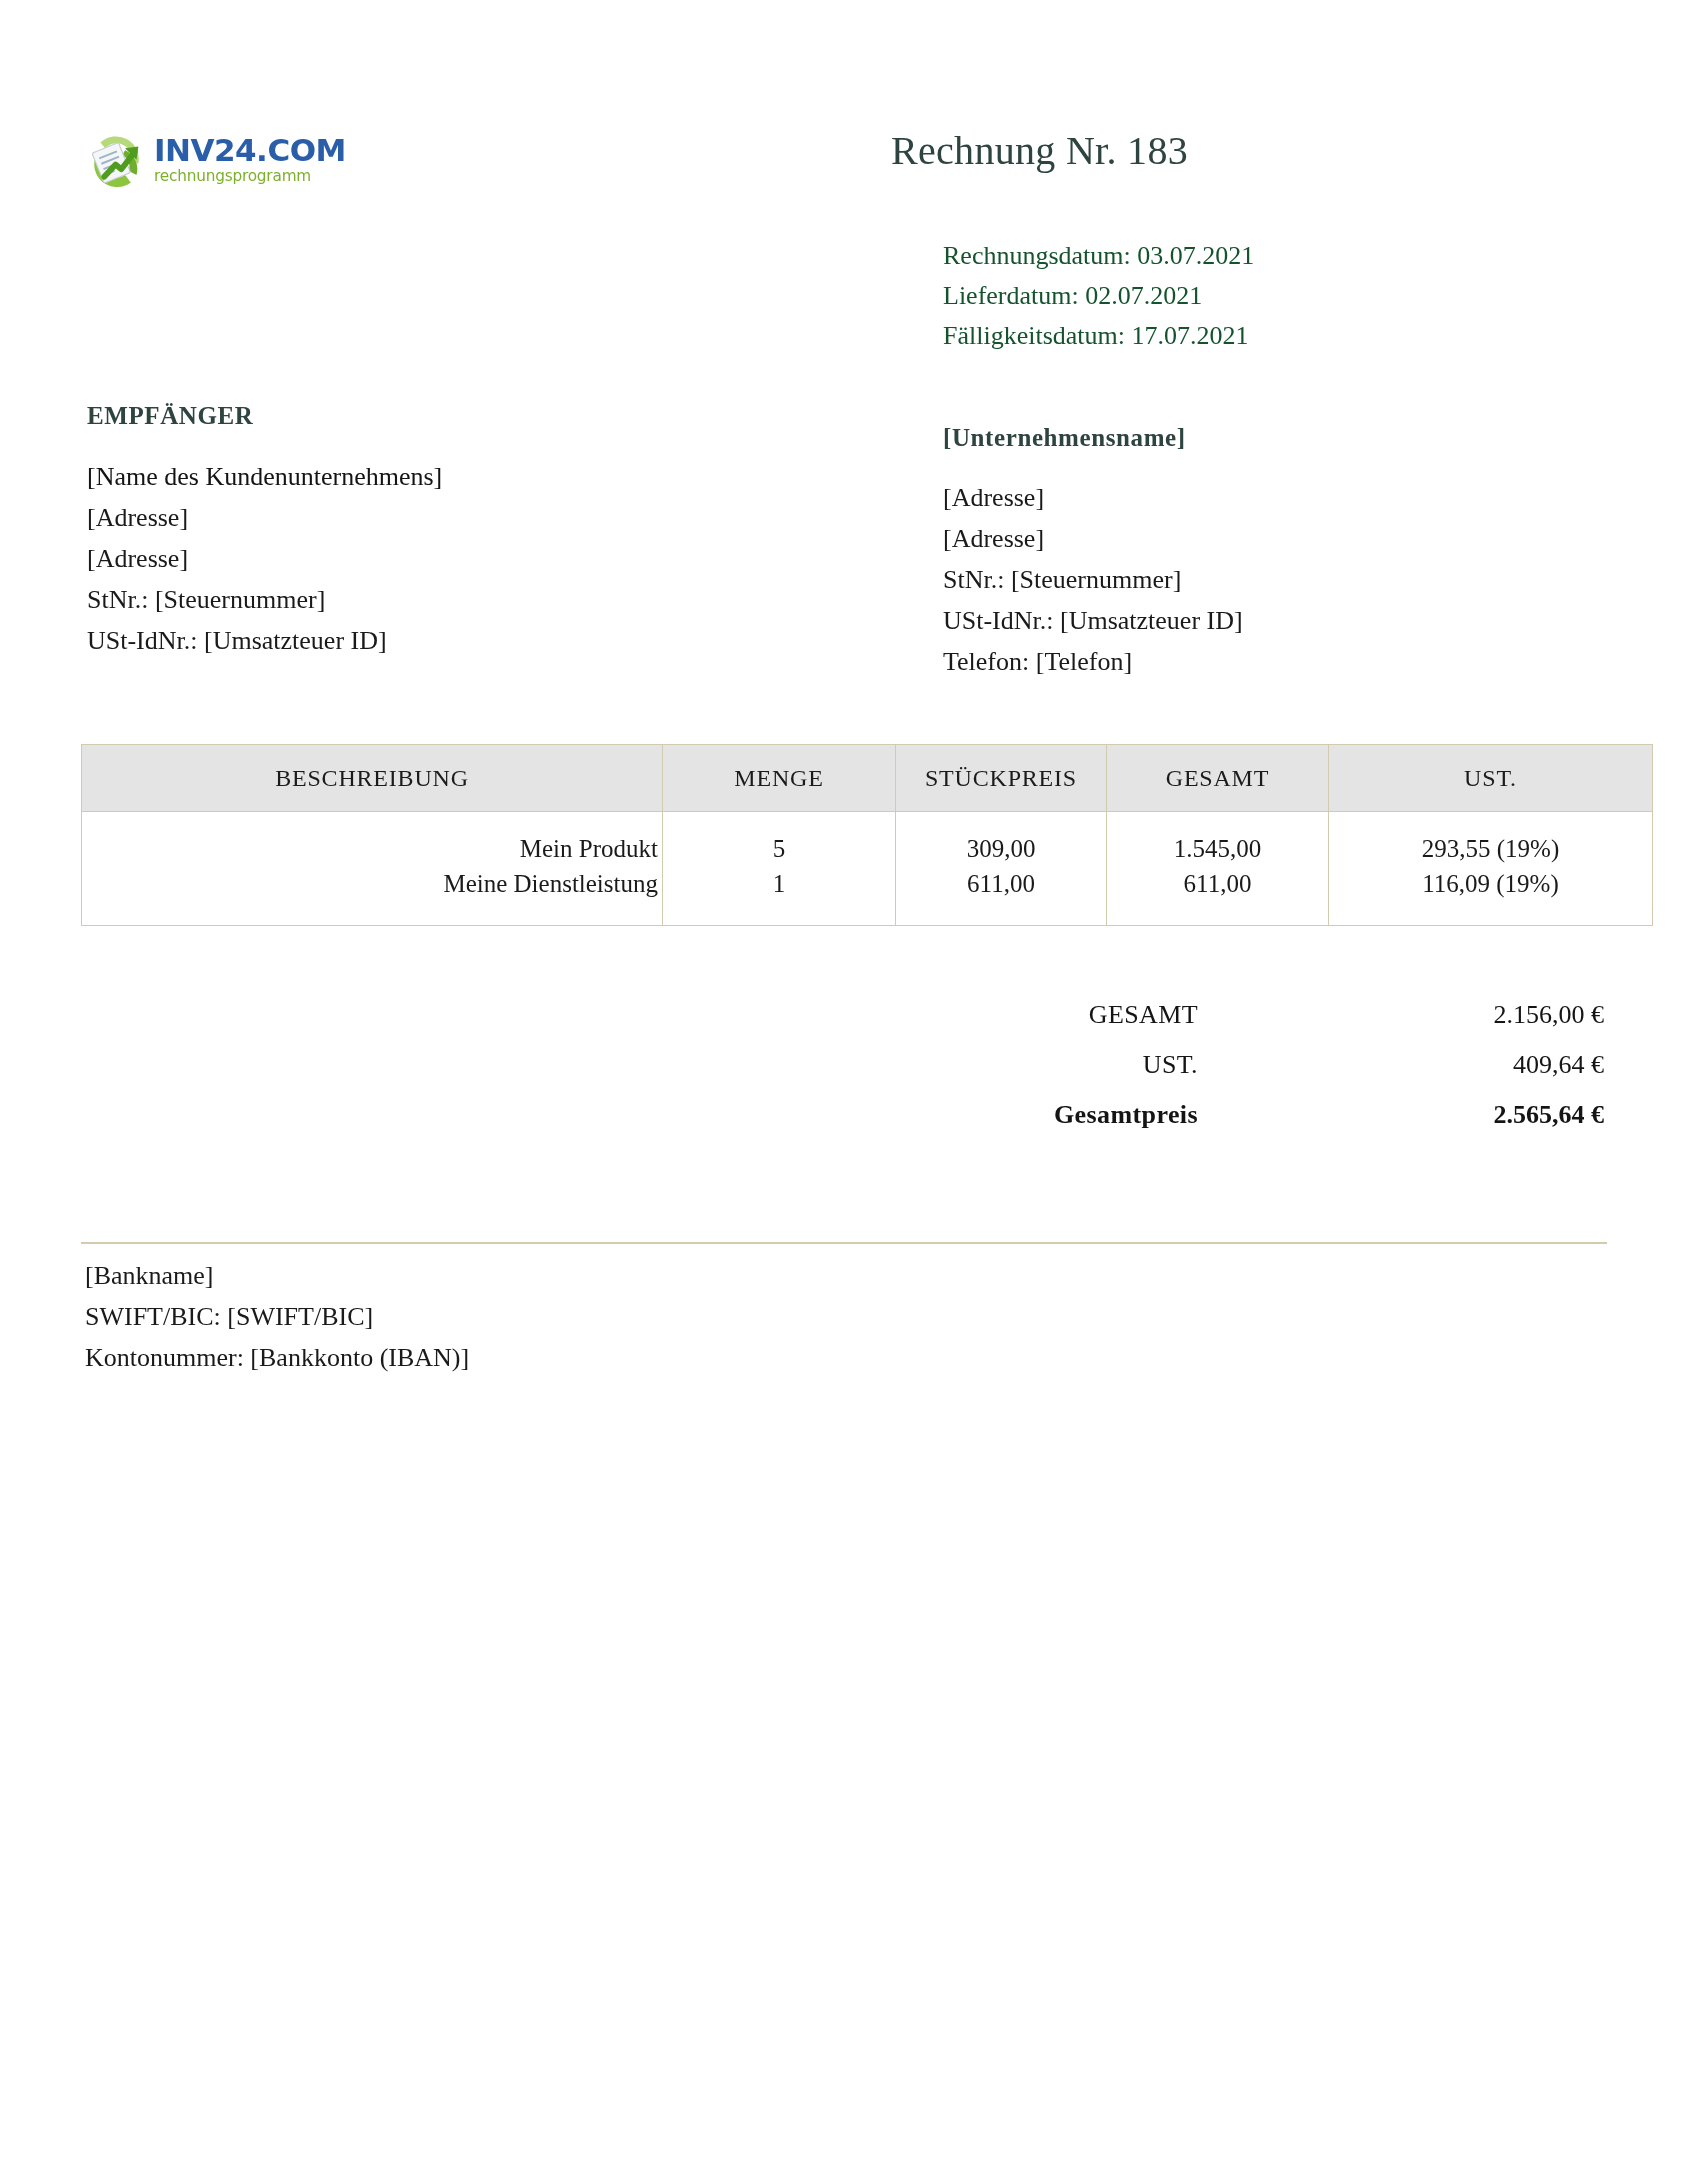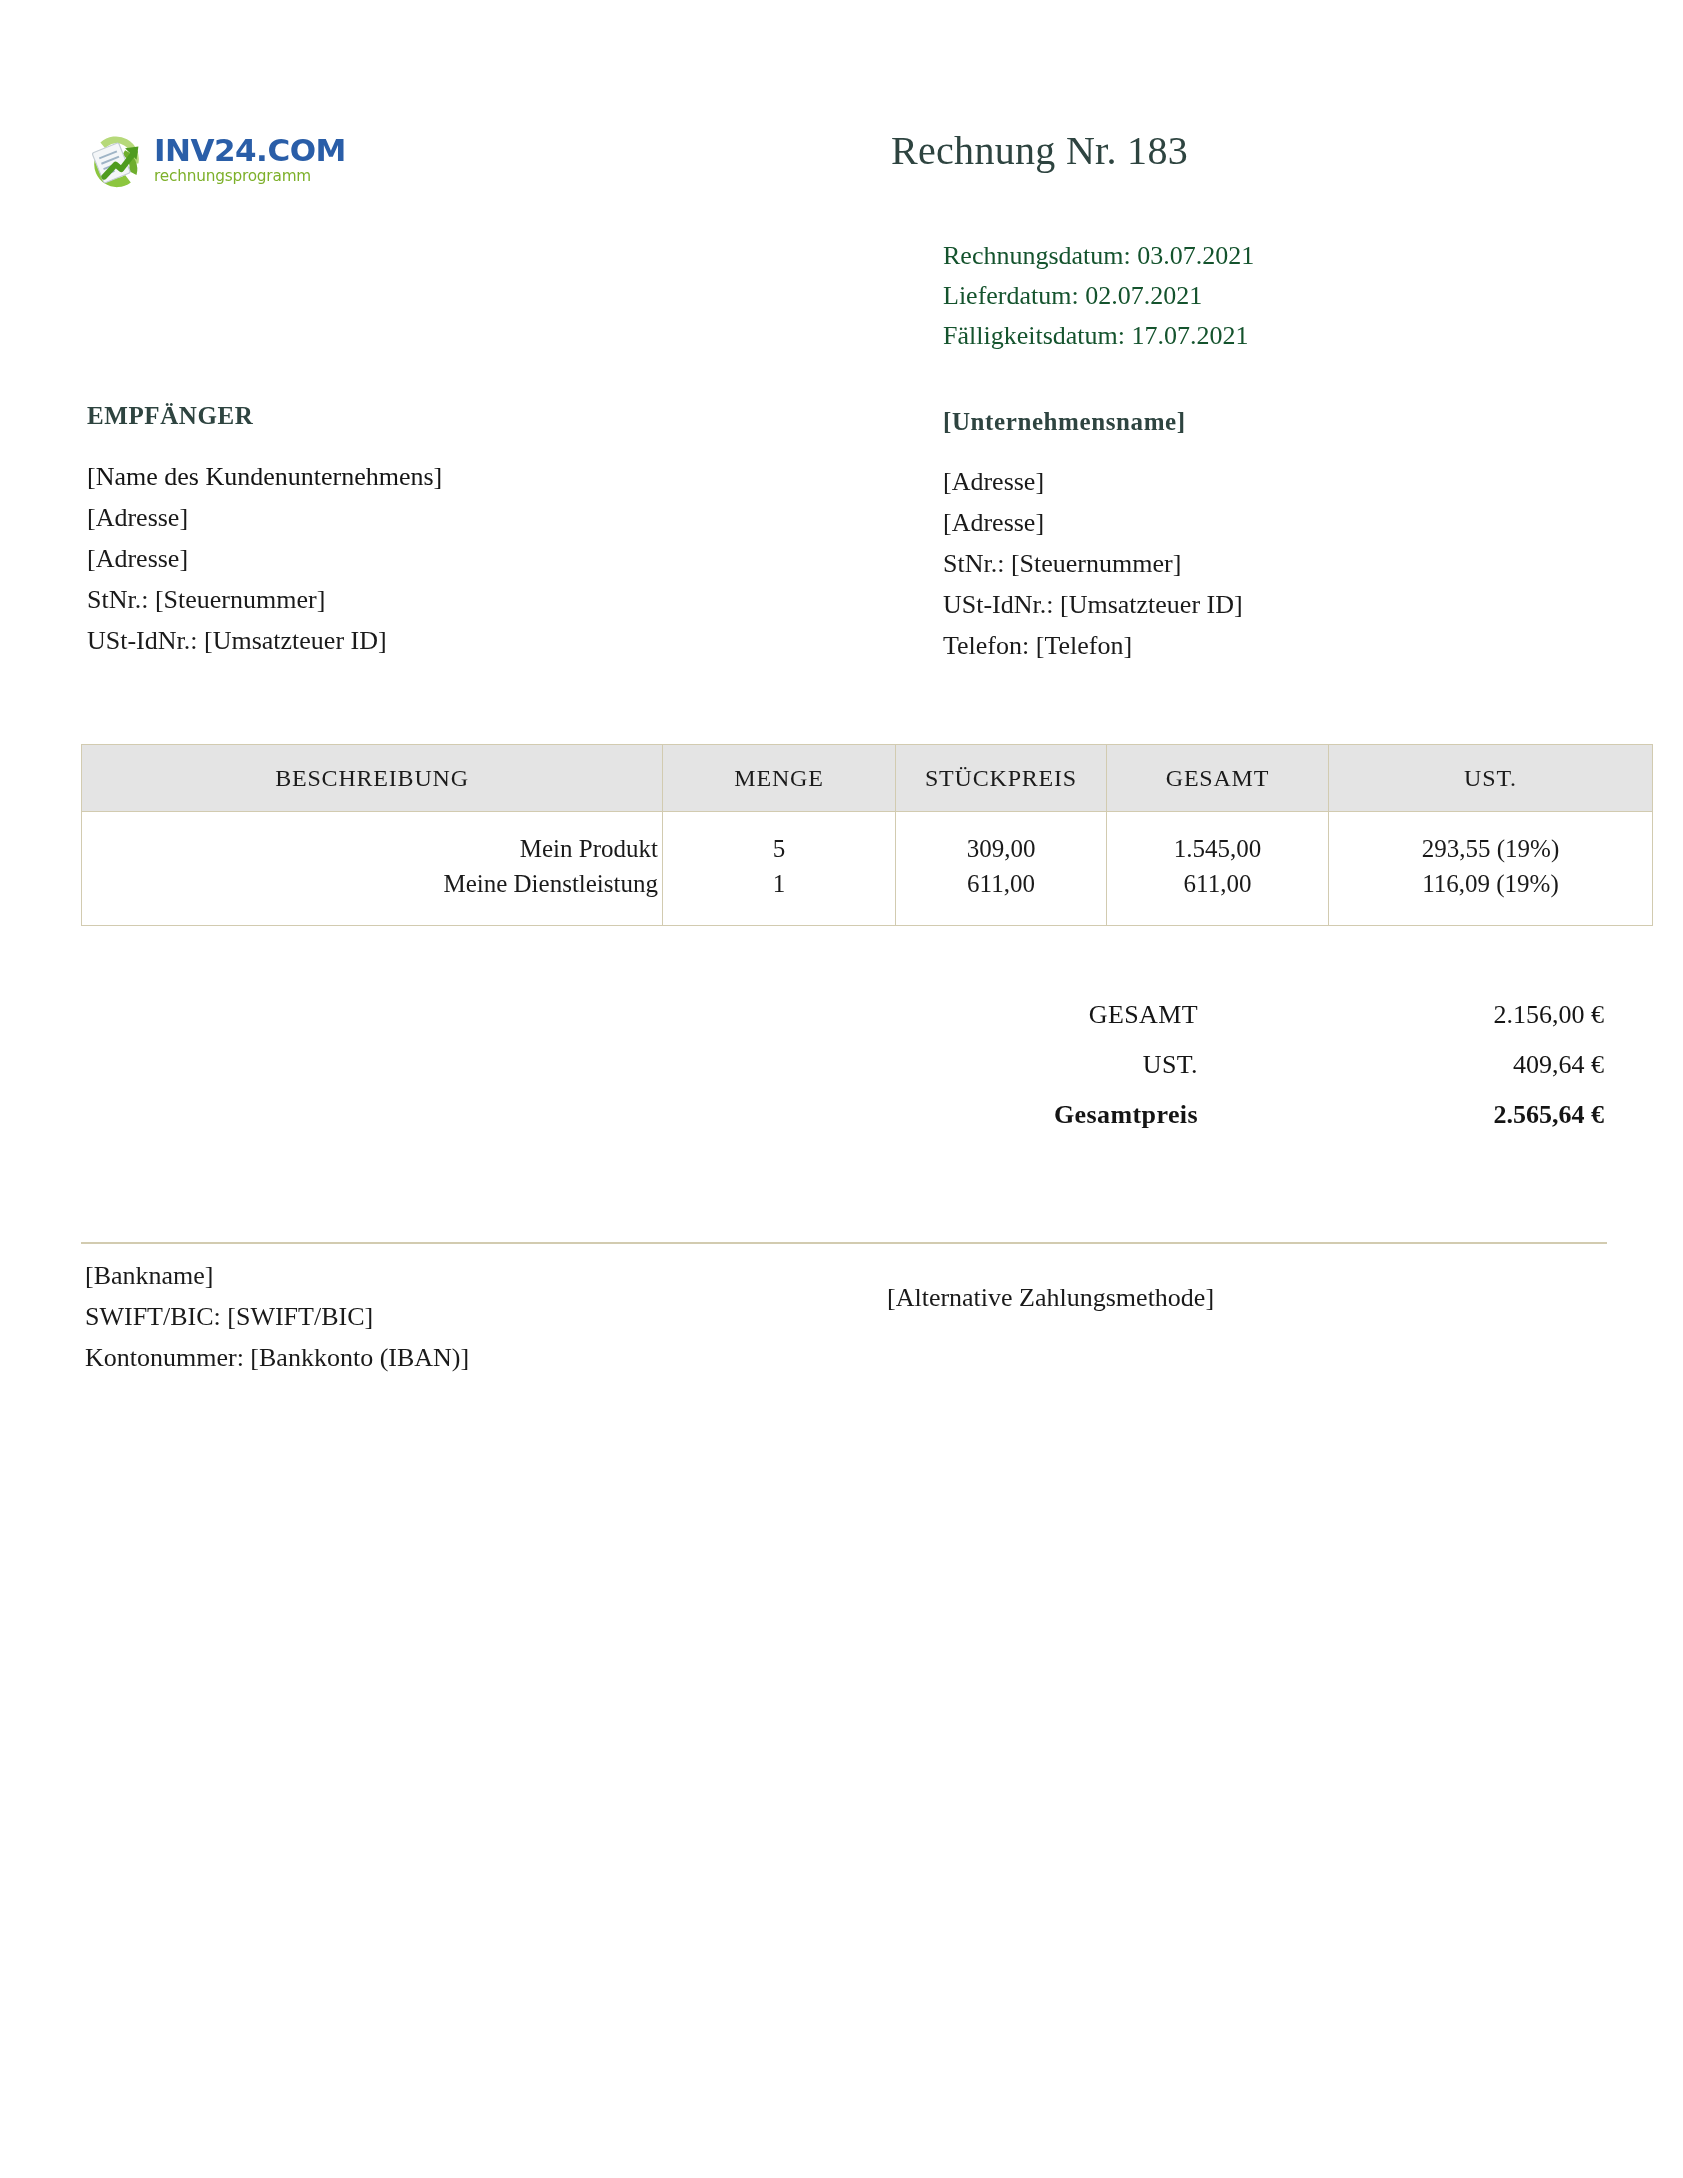--- a/index.html
+++ b/index.html
@@ -95,21 +95,21 @@
   
   .party-left {
     position: absolute;
     left: 87px;
     top: 401px;
     width: 752px;
   }
   .party-right {
     position: absolute;
     left: 943px;
-    top: 407px;
+    top: 423px;
     width: 693px;
   }
   .party-heading {
     font-size: 25px;
     font-weight: 700;
     color: #2e4440;
     letter-spacing: 0.6px;
     line-height: 30px;
     margin-bottom: 25px;
     white-space: nowrap;
@@ -343,16 +343,15 @@
   </div>
 
   <div class="footer-rule"></div>
 
   <div class="bank">
     <div>[Bankname]</div>
     <div>SWIFT/BIC: [SWIFT/BIC]</div>
     <div>Kontonummer: [Bankkonto (IBAN)]</div>
   </div>
 
-  <div class="altpay">[Alternative Zahlungsmethode]</div>
 
 </div>
 
 
 </body></html>

